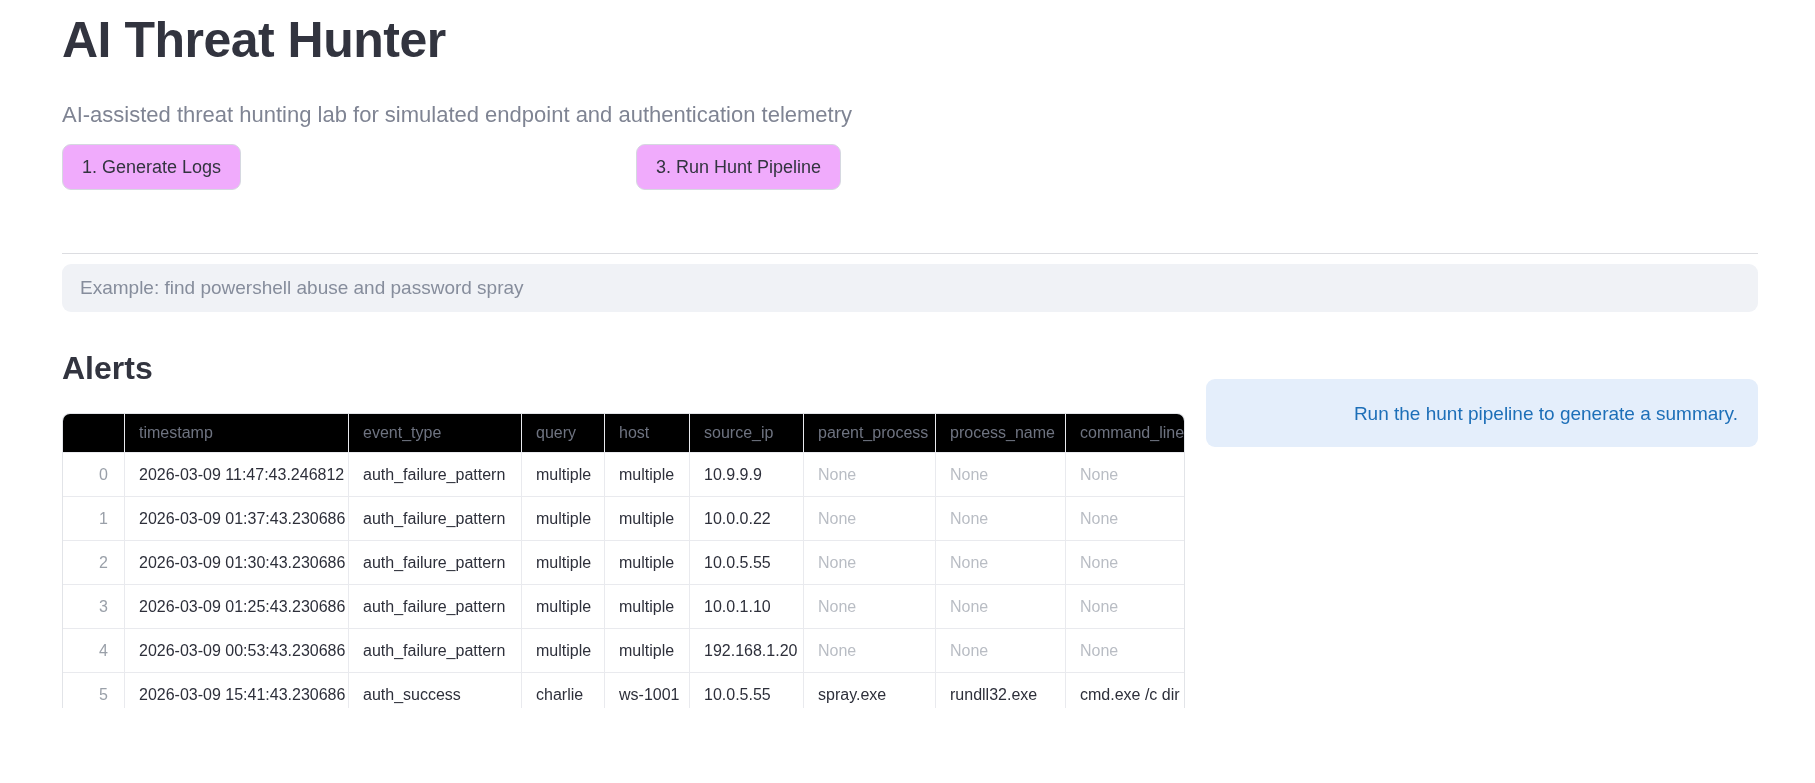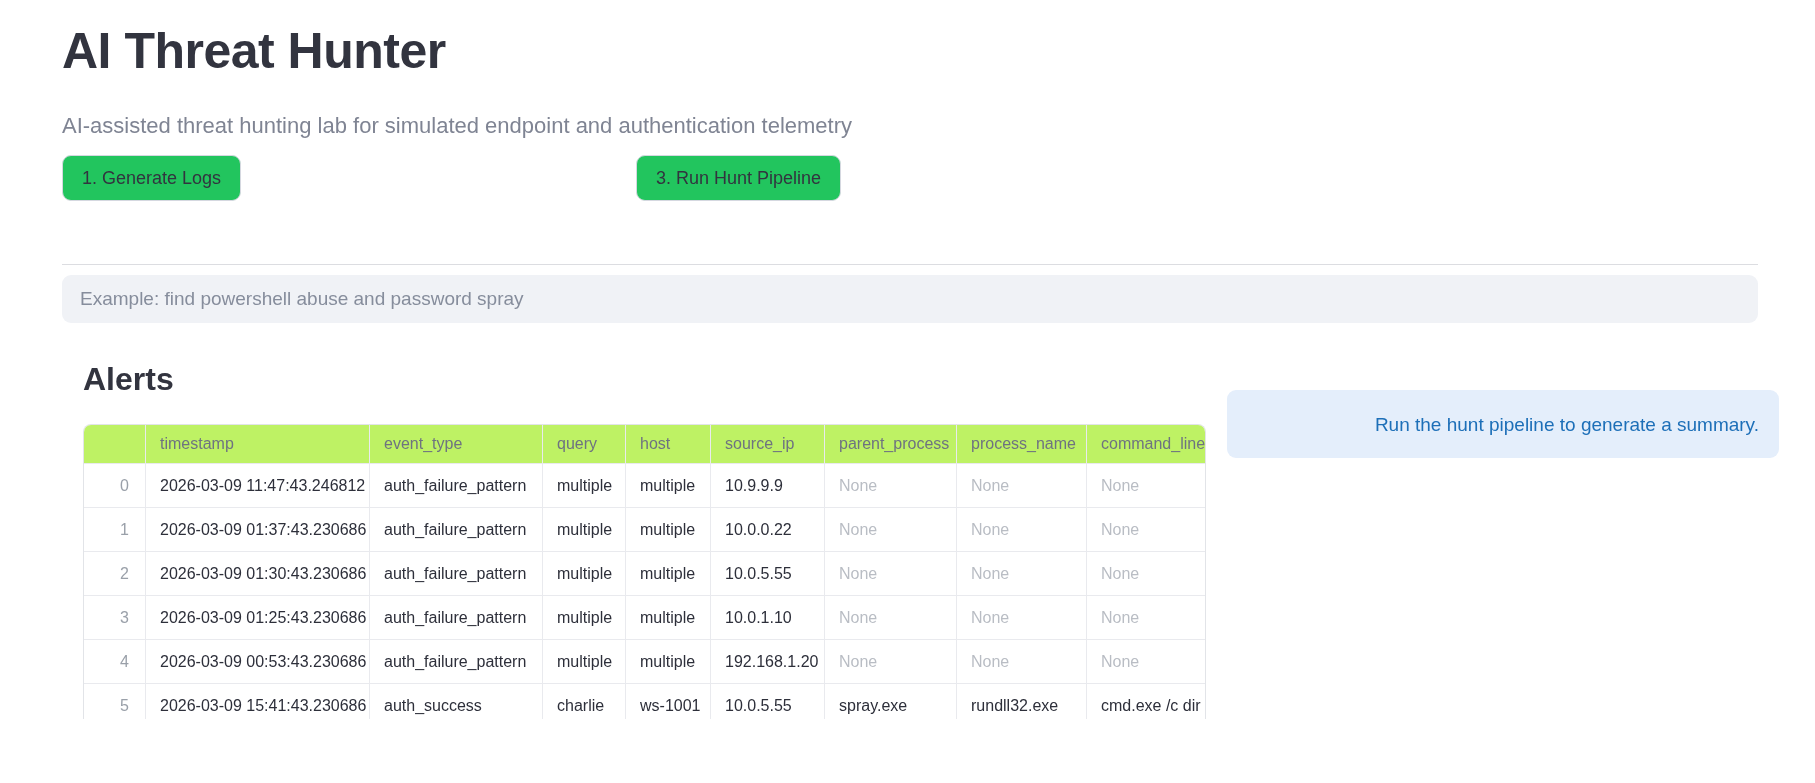--- a/index.html
+++ b/index.html
@@ -8,21 +8,21 @@
     width: 1815px; height: 783px;
     overflow: hidden;
     font-family: "Liberation Sans", sans-serif;
     color: #31333f;
     position: relative;
   }
   .container { padding: 0 57px 0 62px; }
 
   
   .page-title {
-    margin-top: 22px;
+    margin-top: 11px;
     font-size: 50px;
     font-weight: 700;
     line-height: 58px;
     letter-spacing: -0.5px;
     color: #32343f;
   }
   .page-subtitle {
     margin-top: 36px;
     font-size: 22px;
     line-height: 20px;
@@ -34,21 +34,21 @@
     margin-top: 19px;
     display: flex;
     gap: 22px;
   }
   .btn-col { width: 552px; }
   .st-button {
     display: inline-flex;
     align-items: center;
     height: 46px;
     padding: 0 19px;
-    background: #22c55e;
+    background: #f0abfc;
     border: 1px solid #d5d8e0;
     border-radius: 9px;
     font-family: "Liberation Sans", sans-serif;
     font-size: 18px;
     color: #32343f;
     cursor: pointer;
     white-space: nowrap;
   }
 
   .divider {
@@ -77,21 +77,20 @@
     color: #31333f;
     outline: none;
   }
   .query-input::placeholder { color: #868d9c; }
 
   
   .main-cols {
     margin-top: 39px;
     display: flex;
     gap: 21px;
-    margin-left: 21px;
   }
   .col-left  { width: 1123px; flex: none; }
   .col-right { width: 552px;  flex: none; }
   .section-heading {
     font-size: 32px;
     font-weight: 700;
     line-height: 35px;
     color: #32343f;
   }
 
@@ -116,21 +115,21 @@
     border-right: 1px solid #e9eaee;
     border-bottom: 1px solid #e9eaee;
     padding: 0 14px;
     white-space: nowrap;
     overflow: hidden;
     text-align: left;
     font-weight: 400;
   }
   table.alerts th {
     height: 39px;
-    background: #bef264;
+    background: #000000;
     color: #6e7380;
   }
   table.alerts td { height: 44px; color: #2d2f3a; background: #ffffff; }
   table.alerts td.idx { text-align: right; color: #9aa0a9; padding-right: 16px; }
   table.alerts td.none { color: #b9bdc4; }
 
   
   .info-box {
     margin-top: 28px;
     width: 552px;

